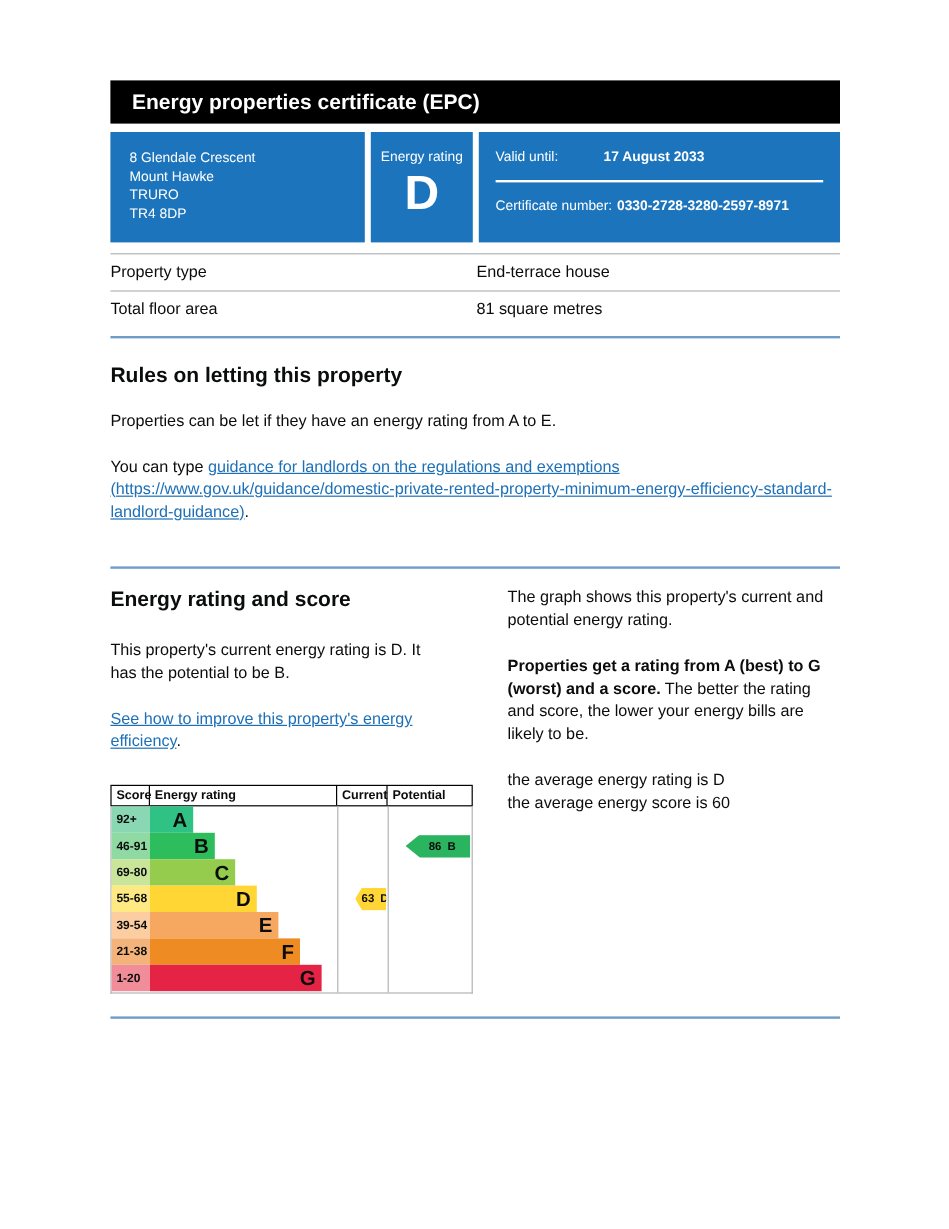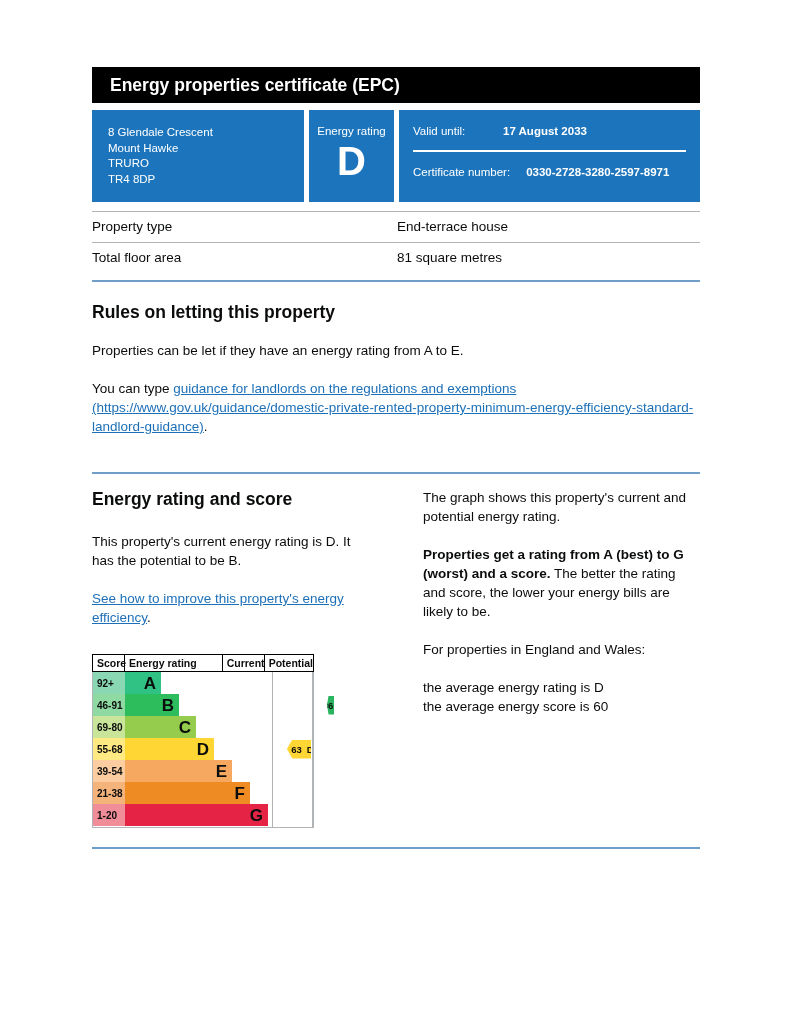--- a/index.html
+++ b/index.html
@@ -21,21 +21,21 @@
   .bluecell { background:#1c75bc; color:#fff; }
   .summary-address { width:212px; padding:15px 10px 0 16px; font-size:11.5px; line-height:15.5px; }
   .summary-address span { display:block; }
   .summary-rating { width:85px; text-align:center; padding-top:14px; font-size:11.5px; line-height:14px; }
   .summary-rating .big-letter { font-size:40px; font-weight:bold; line-height:46px; }
   .summary-valid { flex:1; padding:14px 14px 0 14px; font-size:11.5px; line-height:14px; }
   .valid-row { display:flex; }
   .valid-row .lbl { width:90px; }
   .bold { font-weight:bold; }
   .white-hr { border:none; border-top:2px solid #fff; margin:12px 0 13px 0; }
-  .cert-row .lbl { margin-right:16px; }
+  .cert-row .lbl { margin-right:4px; }
 
   
   .fact-row { display:flex; border-top:1px solid #b1b4b6; padding:5px 0 6px 0; }
   .fact-label { width:305px; }
   .facts { margin-bottom:7px; }
 
   
   .rule { border:none; border-top:2px solid #6f9dc8; }
 
   h2 { font-size:17.5px; line-height:22px; font-weight:bold; }
@@ -49,21 +49,21 @@
   
   .columns { display:flex; margin-top:14px; }
   .col-left { width:300px; }
   .col-right { width:277px; margin-left:31px; }
   .col-left .p-rating { margin-top:22px; width:272px; }
   .col-left .p-link { margin-top:19px; width:272px; }
   .col-right p { margin-bottom:19px; }
   .col-right .avg span { display:block; }
 
   
-  .epc-chart { width:222px; margin-top:27px; }
+  .epc-chart { width:302px; margin-top:27px; }
   .epc-head { display:flex; height:18px; border:1px solid #000; font-size:10.5px; font-weight:bold; }
   .epc-head .hc { border-right:1px solid #000; display:flex; align-items:center; padding-left:4px; }
   .epc-head .hc:last-child { border-right:none; }
   .hc-score { width:32px; } .hc-rating { width:156px; } .hc-current { width:42px; } .hc-potential { flex:1; }
   .epc-body { position:relative; display:flex; border:1px solid #b1b4b6; border-top:none; height:156px; }
   .bands { width:188px; }
   .epc-row { display:flex; height:22px; }
   .score-cell { width:32px; font-size:10px; font-weight:bold; display:flex; align-items:center; padding-left:4px; }
   .band-bar { height:22px; display:flex; align-items:center; justify-content:flex-end; padding-right:5px; font-size:17px; font-weight:bold; color:#0b0c0c; }
   .epc-col { position:relative; border-left:1px solid #b1b4b6; }
@@ -185,21 +185,20 @@
                 <span>B</span>
               </div>
             </div>
         </div>
       </div>
     </div>
 
     <div class="col-right">
       <p>The graph shows this property's current and potential energy rating.</p>
       <p><span class="bold">Properties get a rating from A (best) to G (worst) and a score.</span><span> The better the rating and score, the lower your energy bills are likely to be.</span></p>
-      <p>For properties in England and Wales:</p>
       <p class="avg">
         <span>the average energy rating is D</span>
         <span>the average energy score is 60</span>
       </p>
     </div>
   </div>
 
   <hr class="rule rule-bottom">
 
 </div>

